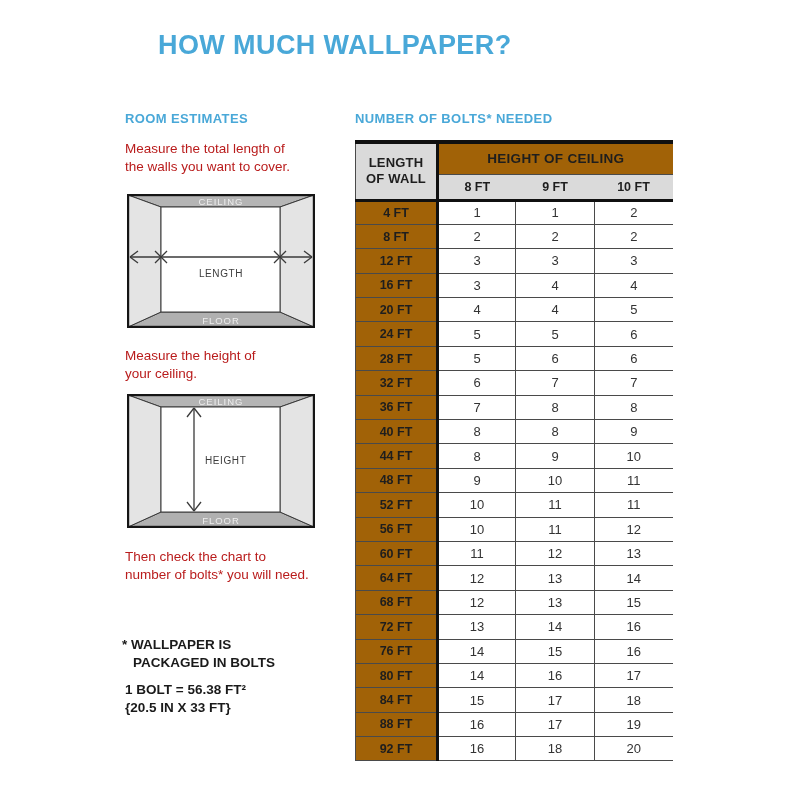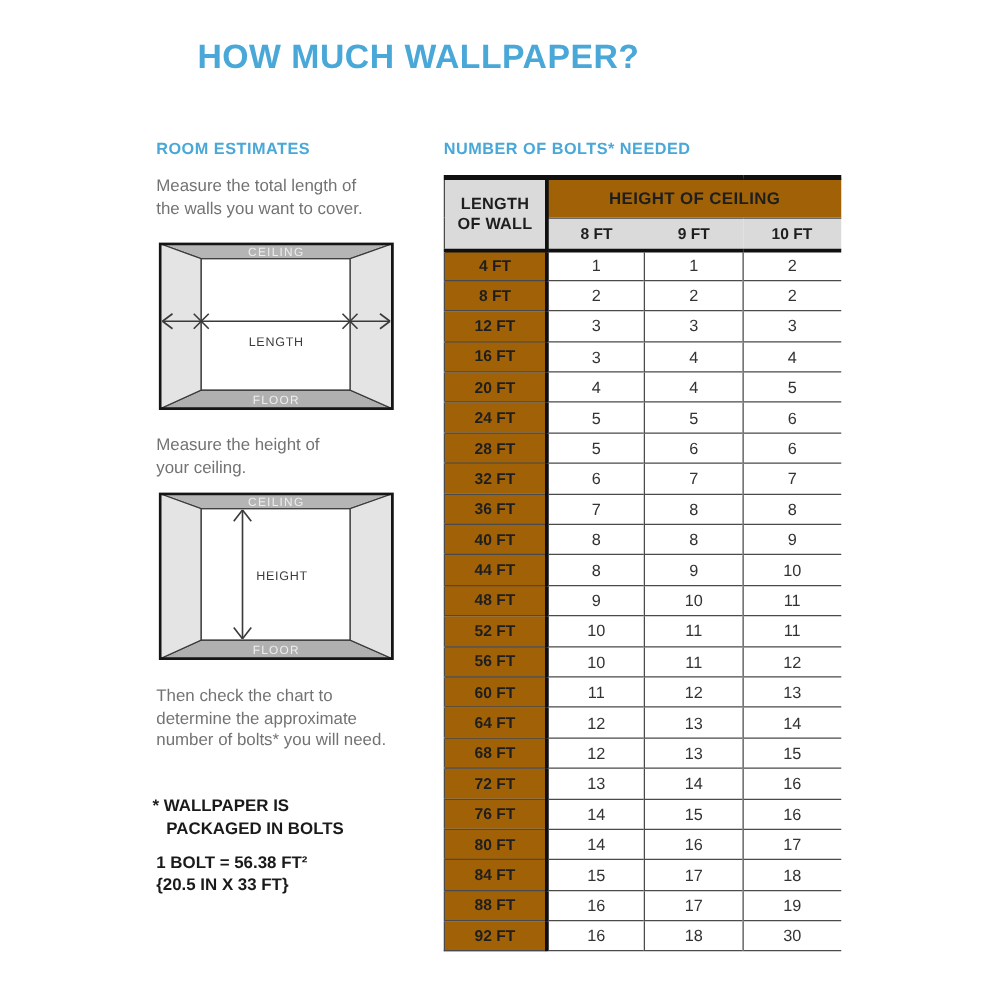--- a/index.html
+++ b/index.html
@@ -28,21 +28,21 @@
     letter-spacing: 0.4px;
     color: #49A8D8;
   }
   .room-heading { left: 125px; top: 111px; }
   .table-heading { left: 355px; top: 111px; width: 317px; }
   .para {
     position: absolute;
     left: 125px;
     font-size: 13.5px;
     line-height: 17.5px;
-    color: #737373;
+    color: #b91c1c;
   }
   .para1 { top: 140px; }
   .para2 { top: 347px; }
   .para3 { top: 548px; }
   .footnote {
     position: absolute;
     left: 122px; top: 636px;
     font-size: 13.5px;
     line-height: 17.5px;
     font-weight: bold;
@@ -181,21 +181,20 @@
       <line class="diag-line" x1="67" y1="14" x2="60" y2="23"></line>
       <line class="diag-line" x1="67" y1="14" x2="74" y2="23"></line>
       <line class="diag-line" x1="67" y1="117" x2="60" y2="108"></line>
       <line class="diag-line" x1="67" y1="117" x2="74" y2="108"></line>
     </g>
     <text class="diag-text" x="78" y="70" text-anchor="start">HEIGHT</text>
   </svg>
 
   <div class="para para3">
     <div>Then check the chart to</div>
-    <div>determine the approximate</div>
     <div>number of bolts* you will need.</div>
   </div>
 
   <div class="footnote">
     <div>* WALLPAPER IS</div>
     <div class="indent">PACKAGED IN BOLTS</div>
   </div>
 
   <div class="bolt-info">
     <div>1 BOLT = 56.38 FT²</div>
@@ -353,18 +352,18 @@
         <tr>
           <td class="len">88 FT</td>
           <td class="val">16</td>
           <td class="val">17</td>
           <td class="val">19</td>
         </tr>
         <tr>
           <td class="len">92 FT</td>
           <td class="val">16</td>
           <td class="val">18</td>
-          <td class="val">30</td>
+          <td class="val">20</td>
         </tr>
       </tbody>
   </table>
 
 </div>
 
 </body></html>

